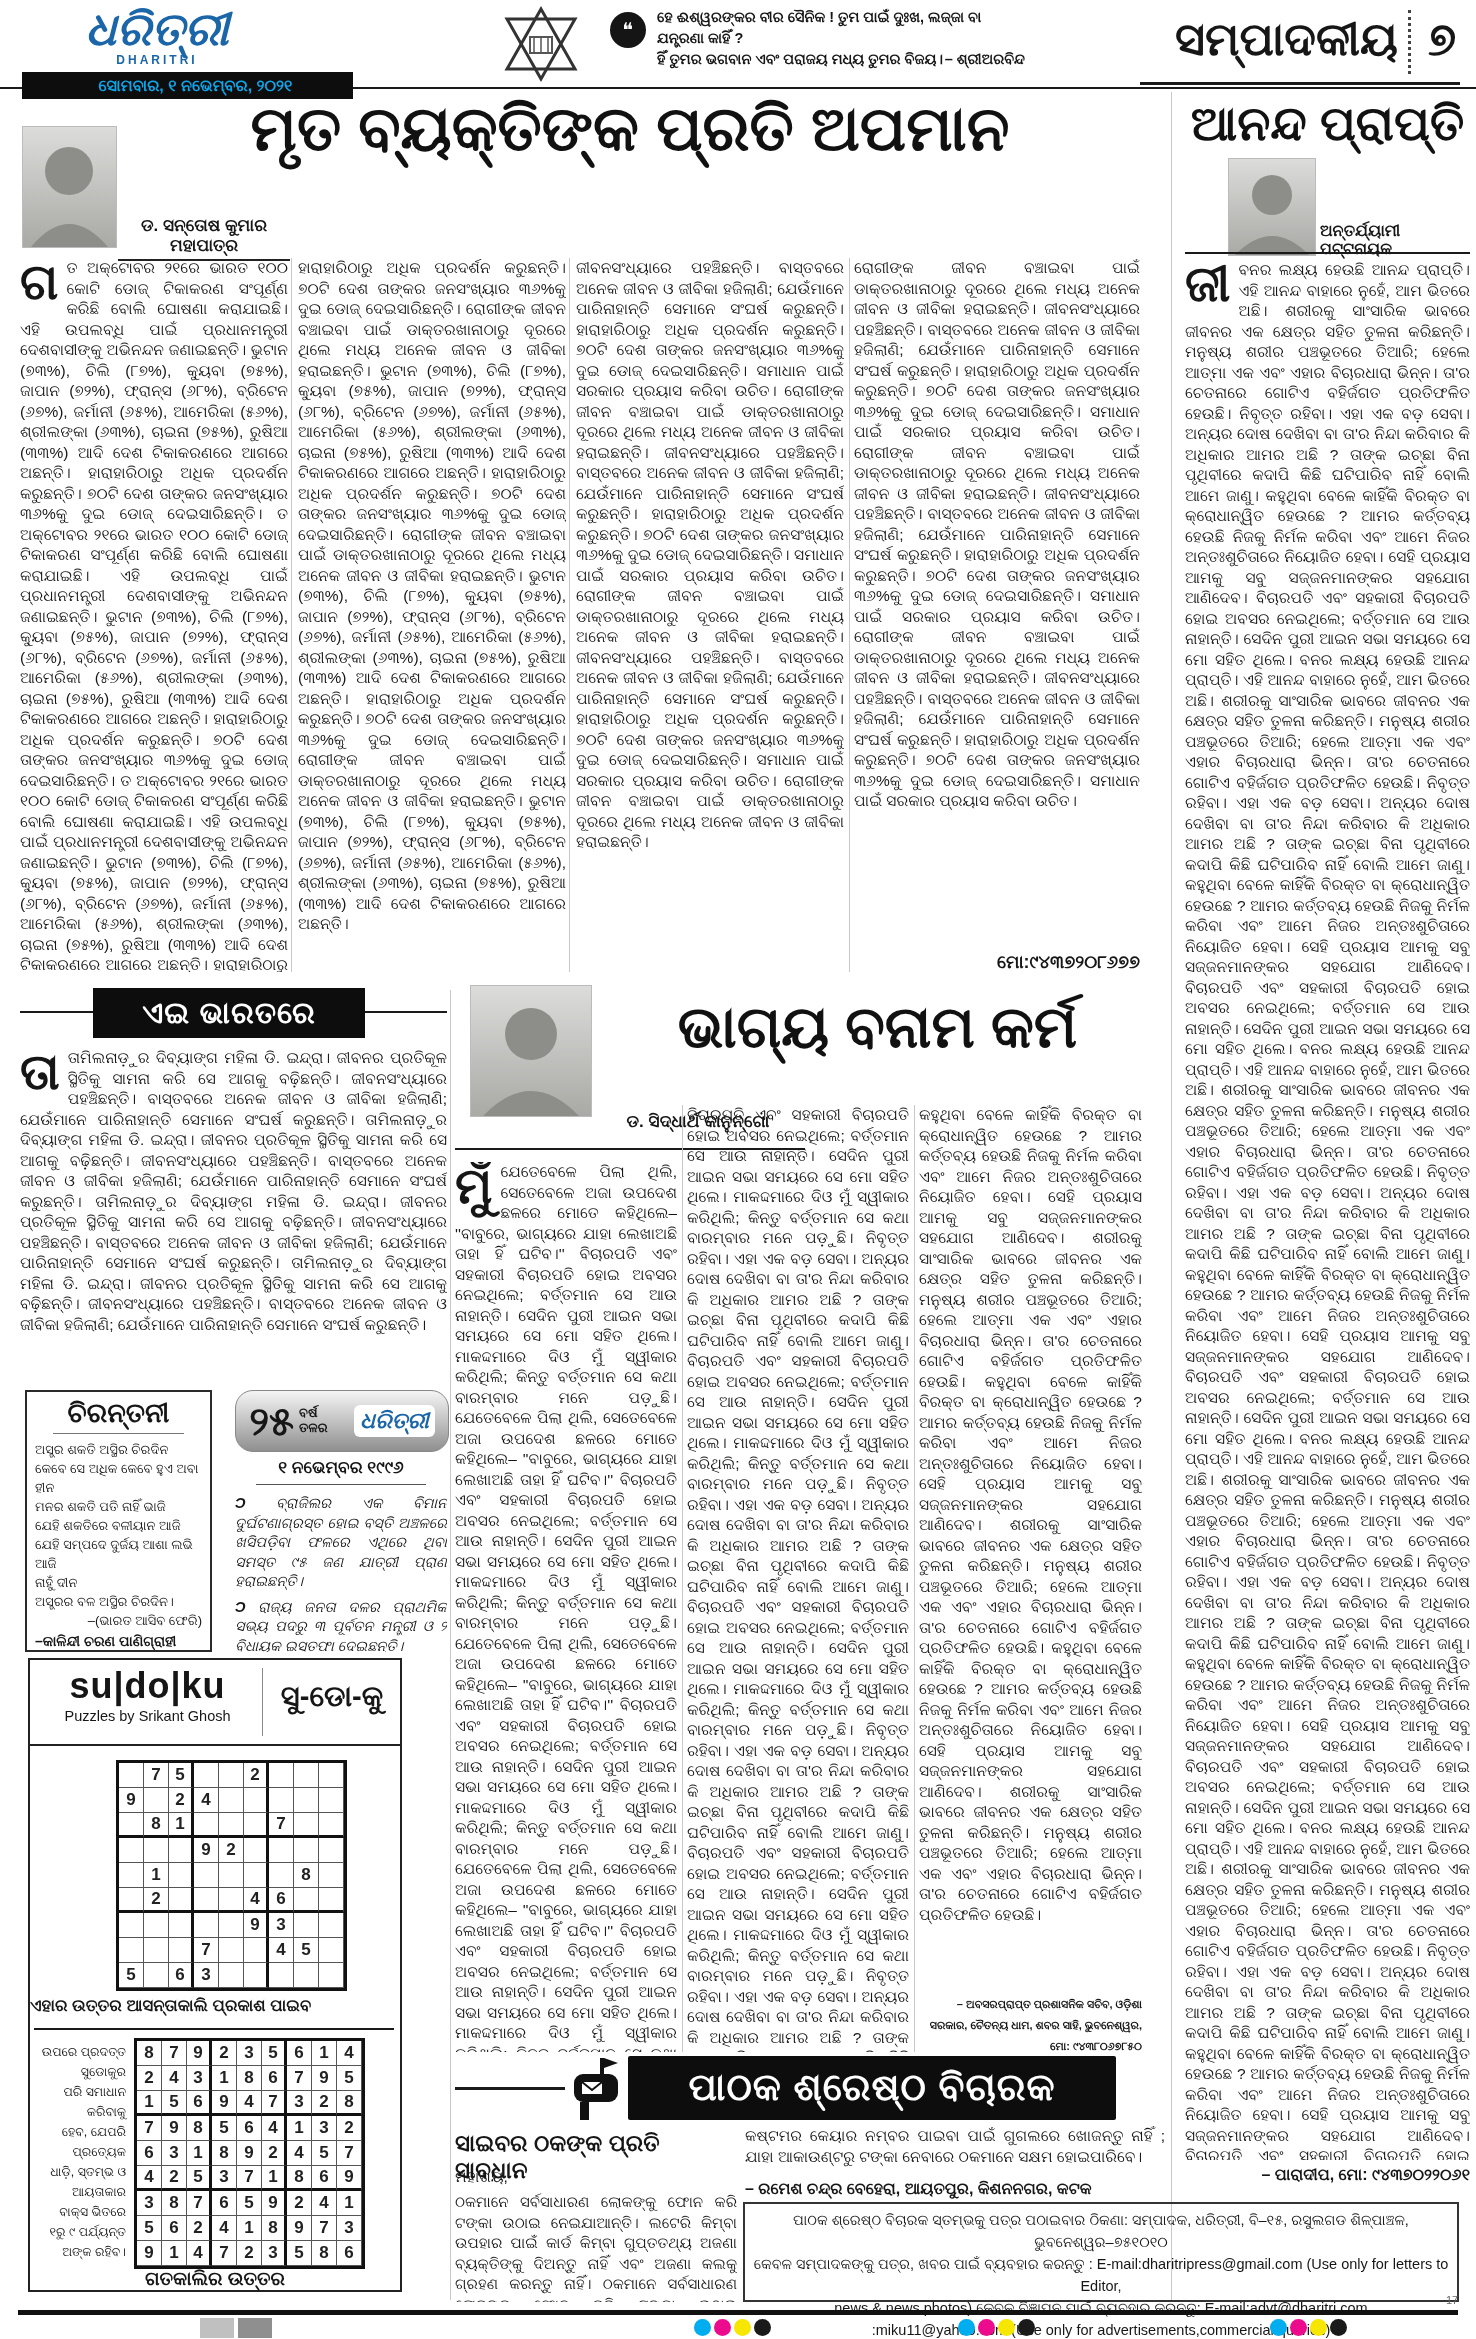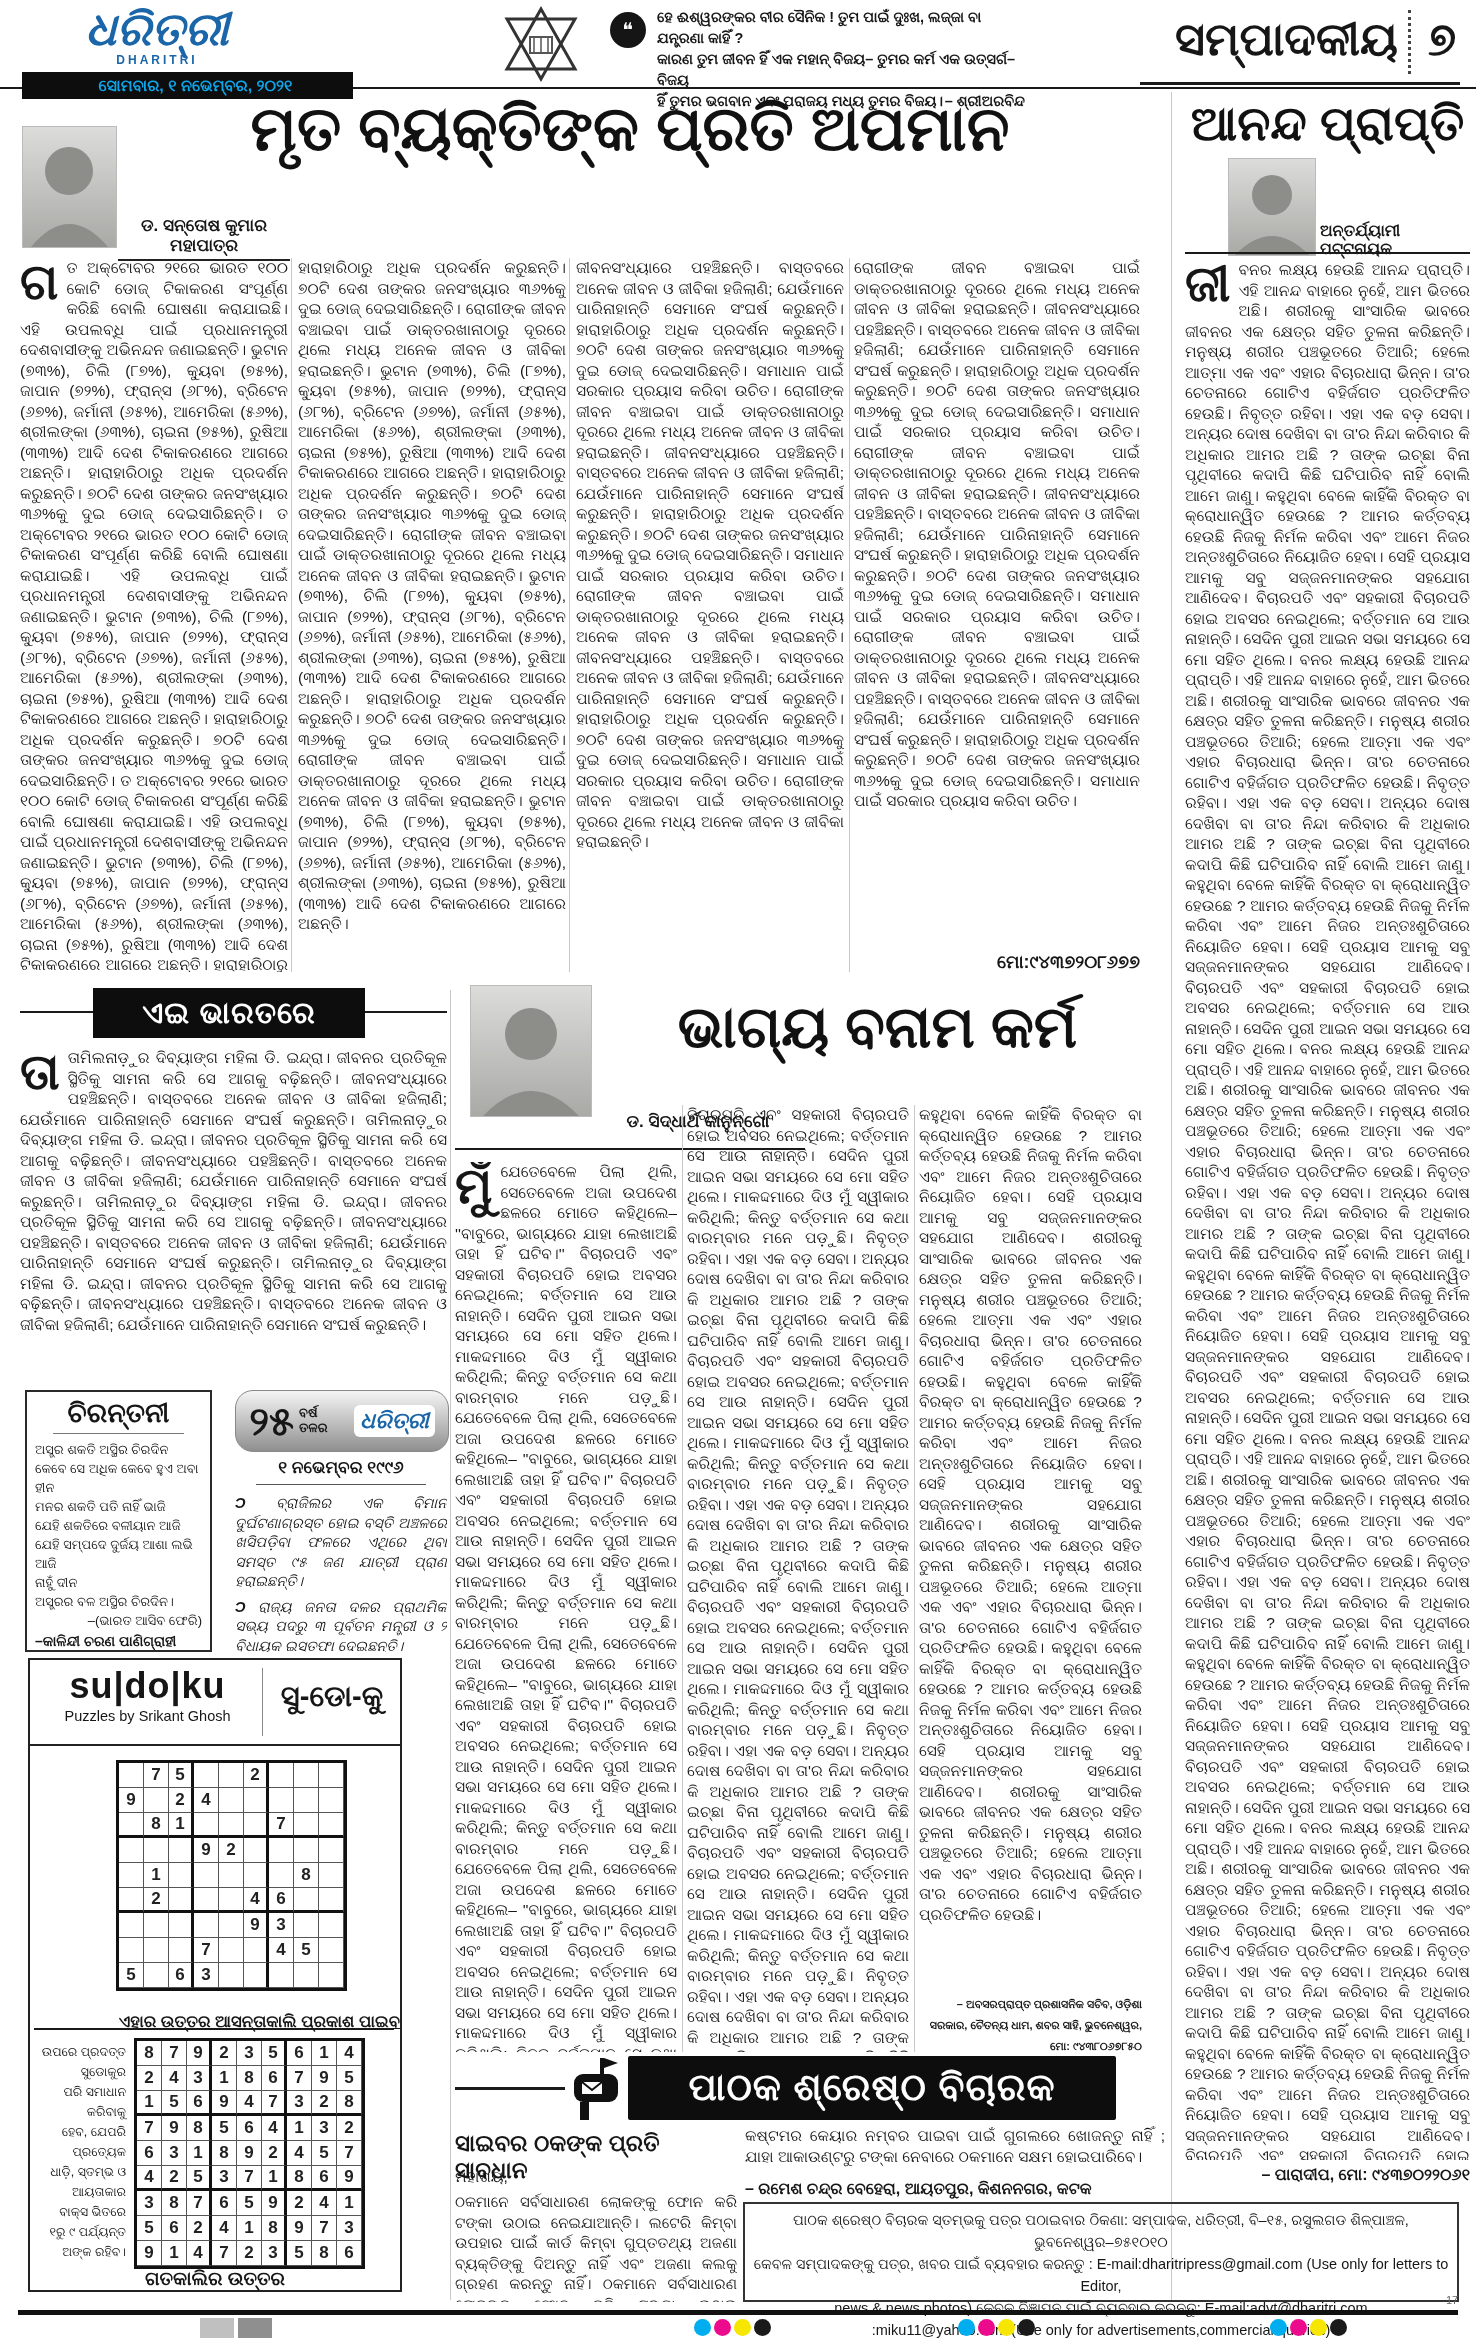--- a/index.html
+++ b/index.html
@@ -62,21 +62,21 @@
   #sudoku-latin .word{font-size:36px;font-weight:800;letter-spacing:1px;line-height:1;}
   #sudoku-latin .credit{font-size:14.5px;margin-top:4px;}
   #sudoku-vsep{position:absolute;left:232px;top:8px;height:68px;border-left:1px solid #888;}
   #sudoku-odia{position:absolute;left:238px;top:20px;width:128px;text-align:center;font-size:29px;font-weight:700;}
   .sgrid{position:absolute;display:grid;grid-template-columns:repeat(9,25px);grid-auto-rows:25px;
        border:3px solid #111;background:#fff;}
   .scell{border-right:1px solid #555;border-bottom:1px solid #555;display:flex;align-items:center;
        justify-content:center;font-size:17px;font-weight:600;color:#222;}
   .scell.br{border-right:3px solid #111;}
   .scell.bb{border-bottom:3px solid #111;}
-  #sudoku-note{position:absolute;left:0;top:352px;width:100%;text-align:right;font-weight:700;font-size:16.5px;text-decoration:underline;}
+  #sudoku-note{position:absolute;left:0;top:336px;width:100%;text-align:left;font-weight:700;font-size:16.5px;}
   #sudoku-rule{position:absolute;left:4px;top:368px;width:360px;height:2px;background:#1a1a1a;}
   #sudoku-instr{position:absolute;left:4px;top:382px;width:92px;text-align:right;}
   .instr-line{font-size:12.5px;line-height:20px;}
   #sudoku-caption{position:absolute;left:0;top:608px;width:100%;text-align:center;font-weight:700;font-size:19px;}
   
   #mailbox-icon{position:absolute;left:570px;top:2056px;}
   #pathak-banner{left:628px;top:2056px;width:488px;height:64px;font-size:38px;border-radius:2px;}
   #letter-title{position:absolute;left:455px;top:2130px;width:282px;font-size:23px;font-weight:700;}
   #letter-salutation{position:absolute;left:455px;top:2168px;font-size:15.5px;}
   #contact-box{position:absolute;left:743px;top:2202px;width:716px;height:100px;border:2px solid #333;
@@ -112,21 +112,20 @@
       <rect x="33" y="32" width="22" height="16" fill="none" stroke="#555" stroke-width="2"></rect>
       <line x1="37" y1="32" x2="37" y2="48" stroke="#555" stroke-width="1.5"></line>
       <line x1="44" y1="32" x2="44" y2="48" stroke="#555" stroke-width="1.5"></line>
       <line x1="51" y1="32" x2="51" y2="48" stroke="#555" stroke-width="1.5"></line>
     </svg>
   </div>
   <div id="quote-icon">❝</div>
   <div id="quote-block">
     <span id="quote-attrib">– ଶ୍ରୀଅରବିନ୍ଦ</span>
   <div class="quote-line">ହେ ଈଶ୍ୱରଙ୍କର ବୀର ସୈନିକ ! ତୁମ ପାଇଁ ଦୁଃଖ, ଲଜ୍ଜା ବା ଯନ୍ତ୍ରଣା କାହିଁ ?</div>
-      <div class="quote-line">କାରଣ ତୁମ ଜୀବନ ହିଁ ଏକ ମହାନ୍ ବିଜୟ– ତୁମର କର୍ମ ଏକ ଉତ୍ସର୍ଗ–ବିଜୟ</div>
       <div class="quote-line">ହିଁ ତୁମର ଭଗବାନ ଏବଂ ପରାଜୟ ମଧ୍ୟ ତୁମର ବିଜୟ।</div>
     </div>
 
   <div id="section-title">ସମ୍ପାଦକୀୟ</div>
   <div id="dotted-sep"></div>
   <div id="page-number">୭</div>
 
   <div class="headline" style="left:180px;top:96px;width:900px;font-size:62px;line-height:1.05;">ମୃତ ବ୍ୟକ୍ତିଙ୍କ ପ୍ରତି ଅପମାନ</div>
 
   <div class="photo" style="left:22px;top:126px;width:93px;height:120px;">

